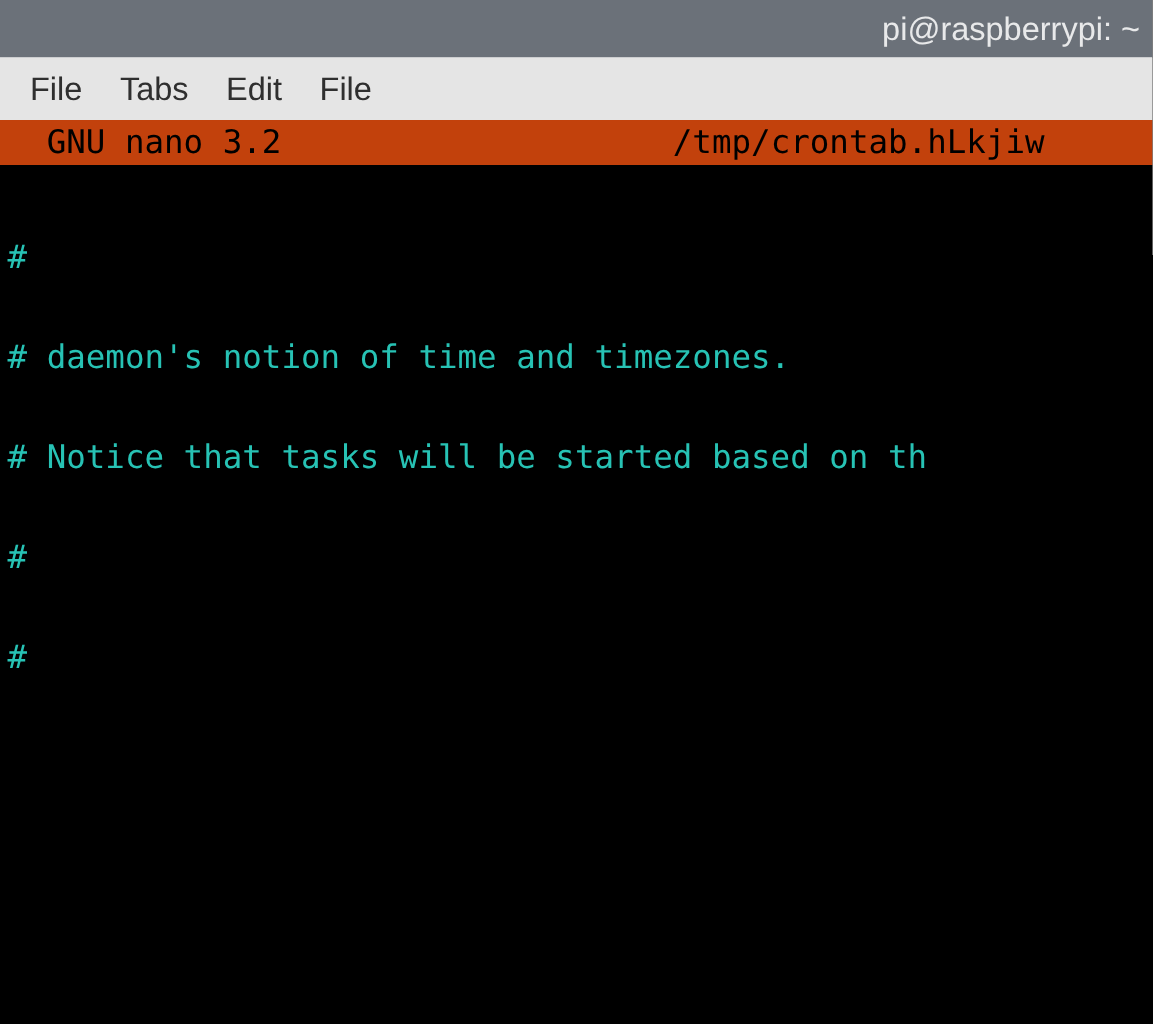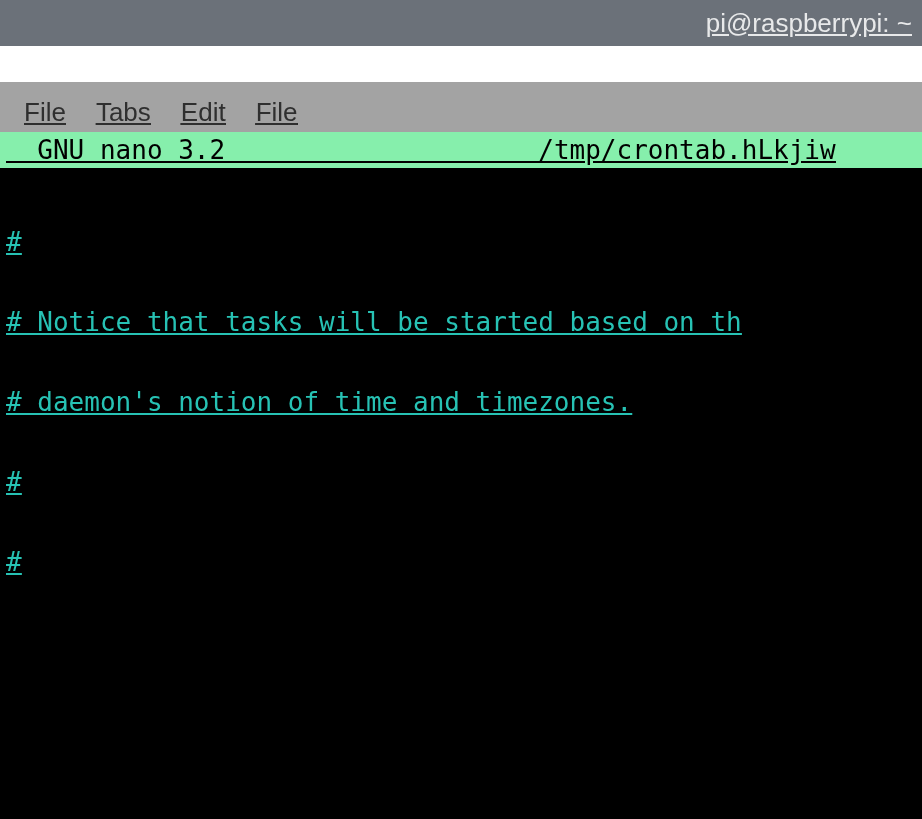--- a/index.html
+++ b/index.html
@@ -1,44 +1,43 @@
 <!DOCTYPE html>
 <html><head>
 <meta charset="utf-8">
 <style>
-  * { margin: 0; padding: 0; box-sizing: border-box; text-decoration: underline; }
+  * { margin: 0; padding: 0; box-sizing: border-box; }
   html, body { width: 922px; height: 819px; overflow: hidden; font-family: sans-serif; }
   .titlebar {
     background: #6b7179;
     color: #e8e9ea;
     height: 46px;
     display: flex;
     align-items: center;
     justify-content: flex-end;
     padding-right: 10px;
     font-size: 26px;
     font-weight: 300;
   }
   .menubar {
-    background: #a3a3a3;
+    background: #e5e5e5;
     height: 50px;
     display: flex;
-    align-items: flex-end;
+    align-items: center;
     padding-left: 18px;
     gap: 18px;
     font-size: 26px;
     color: #2f2f2f;
-    margin-top: 36px;
   }
   .menubar .menu-item {
     cursor: pointer;
     padding: 4px 6px;
   }
   .nano-header {
-    background: #86efac;
+    background: #c2410c;
     color: #000;
     font-family: "DejaVu Sans Mono","Liberation Mono",monospace;
     font-size: 26px;
     height: 36px;
     line-height: 36px;
     white-space: pre;
     overflow: hidden;
     padding-left: 6px;
   }
   .editor {
@@ -66,22 +65,22 @@
   <span class="menu-item">File</span>
   <span class="menu-item">Tabs</span>
   <span class="menu-item">Edit</span>
   <span class="menu-item">File</span>
 </div>
 
 <div class="nano-header"><span>  GNU nano 3.2</span><span>                    </span><span>/tmp/crontab.hLkjiw</span></div>
 
 <div class="editor">
 <div class="line">#</div>
+<div class="line"># daemon's notion of time and timezones.</div>
 <div class="line"># Notice that tasks will be started based on th</div>
-<div class="line"># daemon's notion of time and timezones.</div>
 <div class="line">#</div>
 <div class="line">#</div>
 
 
 
 
 
 
 
 

